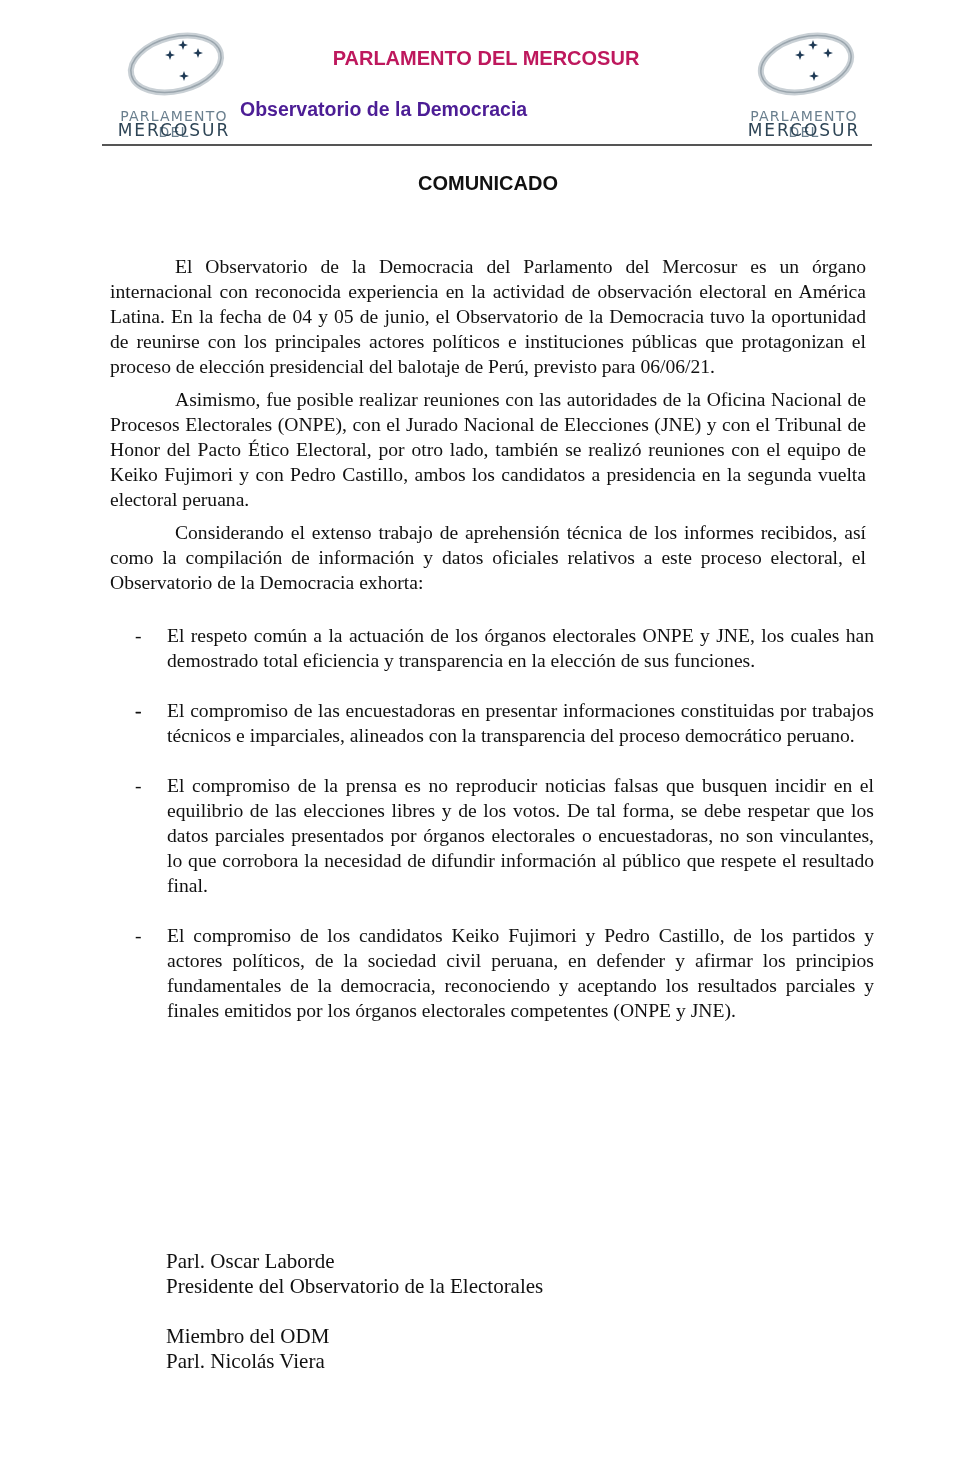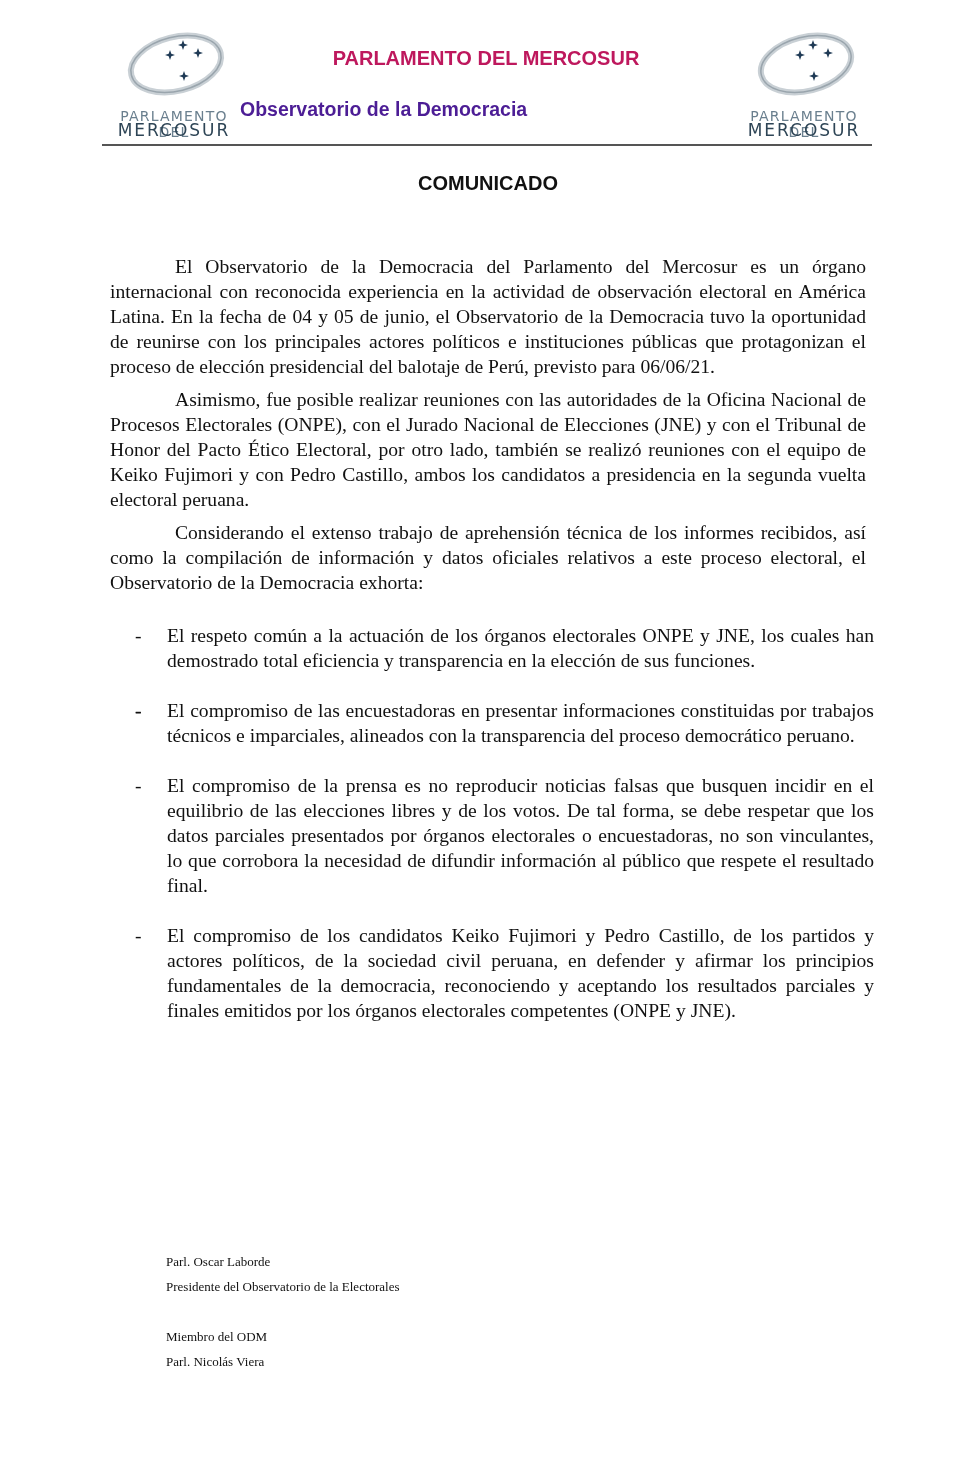--- a/index.html
+++ b/index.html
@@ -27,21 +27,21 @@
   .body-text { position: absolute; left: 102px; width: 772px; top: 246px;
     font-family: "Liberation Serif", serif; font-size: 19.6px; line-height: 25px; color: #111; }
   .para { margin: 8px; text-align: justify; text-indent: 65px; }
 
   .list { position: absolute; left: 102px; width: 772px; top: 623px;
     font-family: "Liberation Serif", serif; font-size: 19.6px; line-height: 25px; color: #111; margin: 0; padding: 0; list-style: none; }
   .list-item { position: relative; padding-left: 65px; margin: 0 0 25px 0; text-align: justify; }
   .bullet { position: absolute; left: 33px; top: 0; }
 
   .signatures { position: absolute; left: 166px; top: 1249px;
-    font-family: "Liberation Serif", serif; font-size: 13px; line-height: 25px; color: #111; }
+    font-family: "Liberation Serif", serif; font-size: 21px; line-height: 25px; color: #111; }
   .signature-block { margin-bottom: 25px; }
 </style>
 </head>
 <body>
 
 <div class="page">
 
   <div class="logo logo-left">
     <svg width="140" height="80" viewBox="0 0 140 80">
       <ellipse cx="72" cy="36" rx="46" ry="27" transform="rotate(-14 72 36)" fill="none" stroke="#c9d0d5" stroke-width="6"></ellipse>

